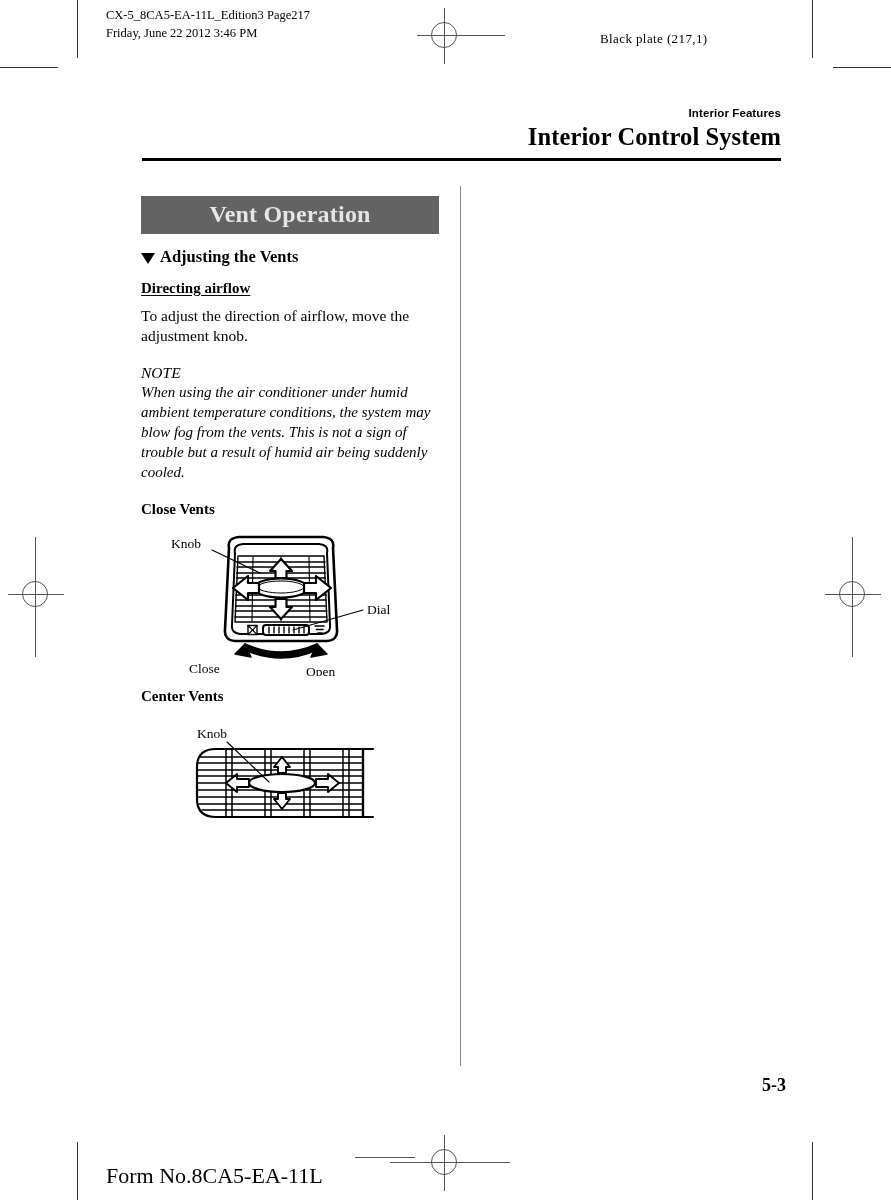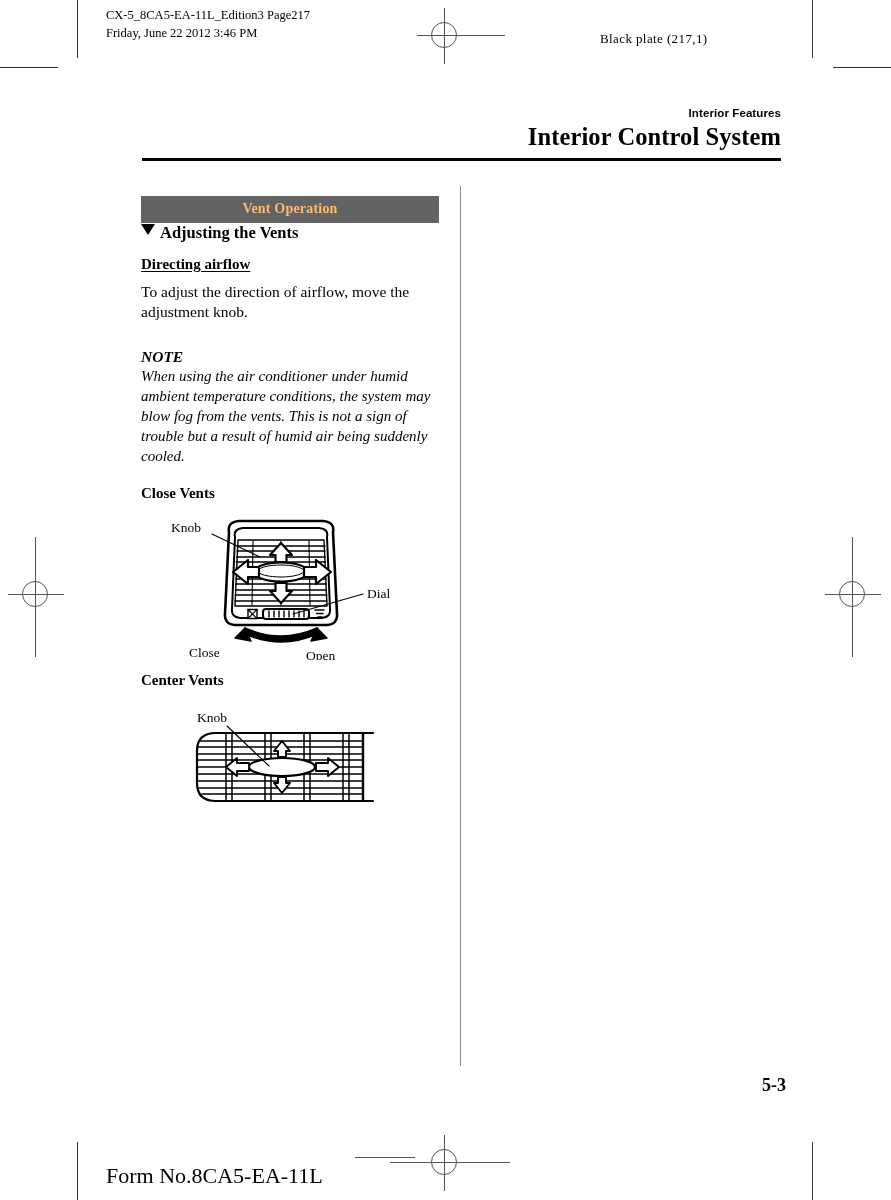--- a/index.html
+++ b/index.html
@@ -125,34 +125,35 @@
 
   
   .col {
     position: absolute;
     left: 141px;
     top: 196px;
     width: 298px;
   }
   .section-banner {
     background: #636363;
-    color: #fdba74;
+    color: #e5e5e5;
     text-align: center;
     font-family: "Liberation Serif", serif;
     font-weight: bold;
-    font-size: 14px;
+    font-size: 24px;
     padding: 5px 0 6px 0;
     letter-spacing: 0.2px;
   }
   .h-bullet {
+    margin-top: 13px;
     font-family: "Liberation Serif", serif;
     font-weight: bold;
     font-size: 16.5px;
     display: flex;
-    align-items: flex-start;
+    align-items: center;
     gap: 2px;
   }
   .tri-down {
     display: inline-block;
     width: 0; height: 0;
     border-left: 7px solid transparent;
     border-right: 7px solid transparent;
     border-top: 11px solid #000;
     margin-right: 3px;
     position: relative;
@@ -165,22 +166,22 @@
     font-size: 15px;
     text-decoration: underline;
     text-underline-offset: 2px;
   }
   p.body {
     margin: 9px 0 0 0;
     font-size: 15.5px;
     line-height: 1.30;
   }
   .note-label {
-    margin-top: 26px;
-    font-weight: bold;
+    margin-top: 18px;
+    font-weight: normal;
     font-style: italic;
     font-size: 15.5px;
   }
   .note-body {
     margin: 1px 0 0 0;
     font-style: italic;
     font-size: 15px;
     line-height: 1.33;
   }
   .sub-head {

